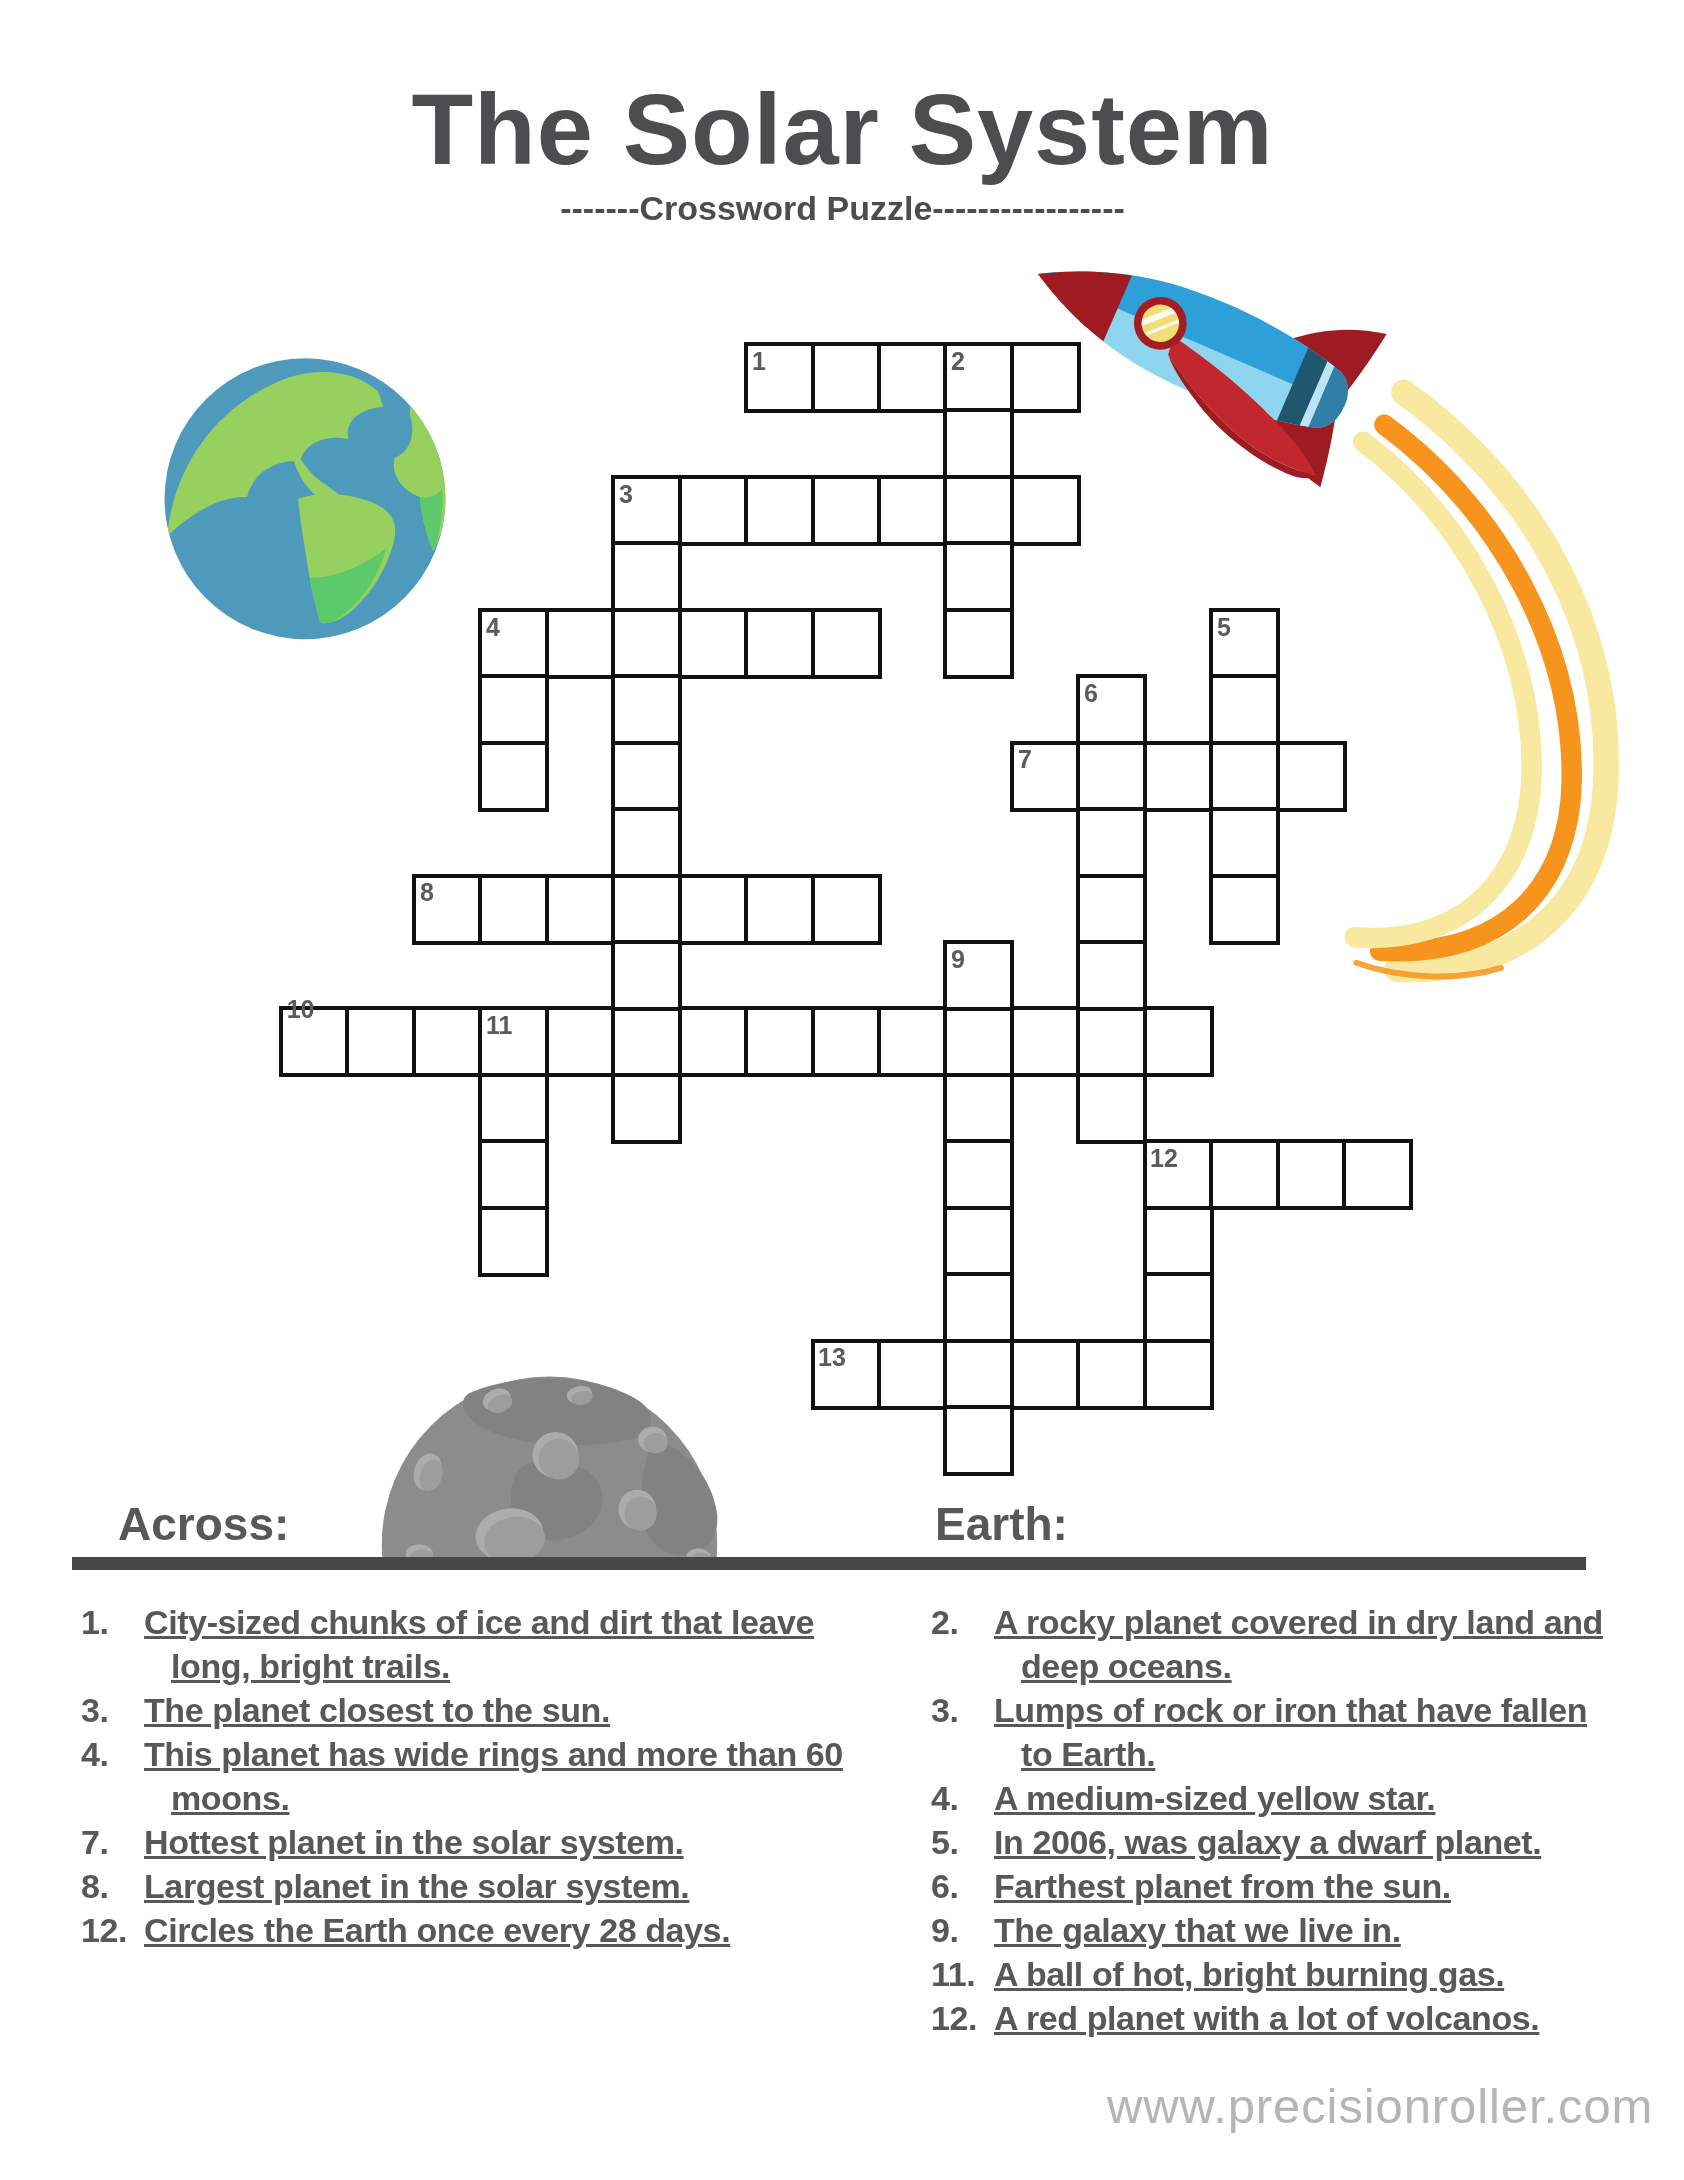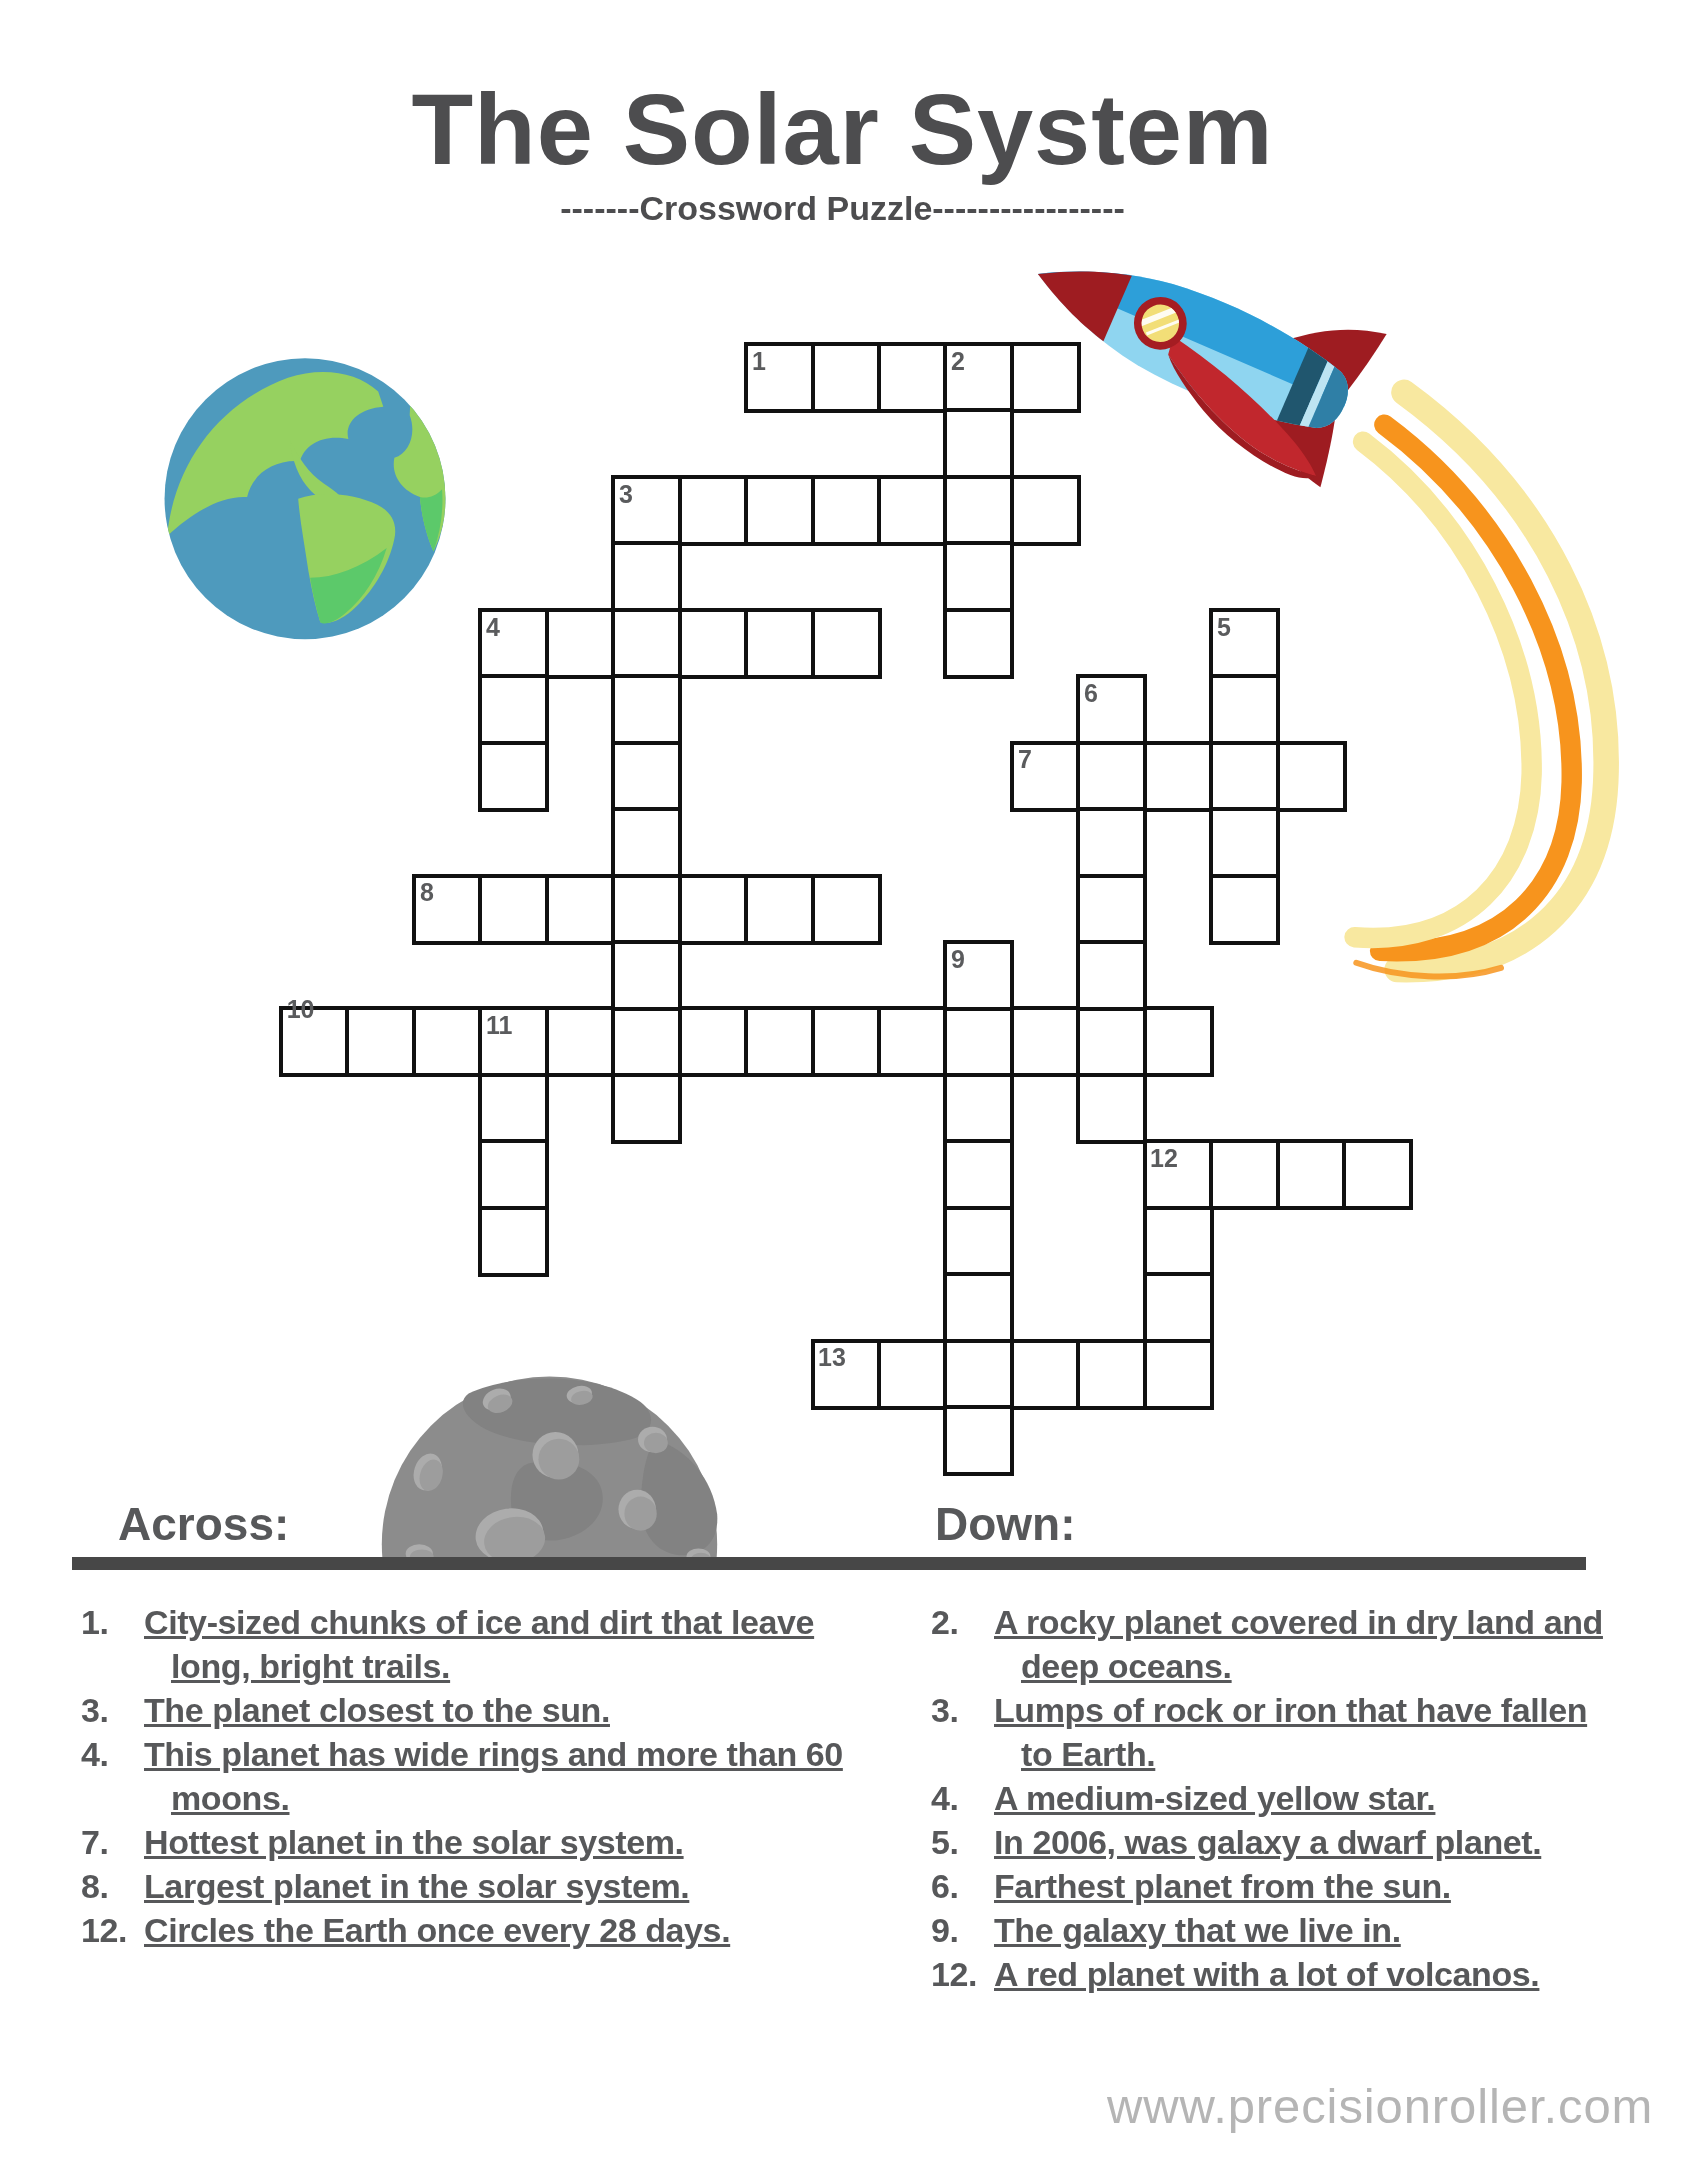--- a/index.html
+++ b/index.html
@@ -298,21 +298,21 @@
       <div class="cellnum" style="left: 739px; top: 405px;">7</div>
       <div class="cellnum" style="left: 141px; top: 538px;">8</div>
       <div class="cellnum" style="left: 672px; top: 605px;">9</div>
       <div class="cellnum" style="left: 7.7px; top: 655px;">10</div>
       <div class="cellnum" style="left: 207px; top: 671px;">11</div>
       <div class="cellnum" style="left: 871px; top: 804px;">12</div>
       <div class="cellnum" style="left: 539px; top: 1003px;">13</div>
     </div>
 
   <div class="section-heading" id="across-heading" style="left:118px">Across:</div>
-  <div class="section-heading" id="down-heading" style="left:935px">Down:</div>
+  <div class="section-heading" id="down-heading" style="left:935px">Earth:</div>
   <div id="divider"></div>
 
   <div id="across-list" class="clue-list">
       <div class="clue">
         <span class="num">1.</span>
         <span class="txt">City-sized chunks of ice and dirt that leave
 long, bright trails.</span>
       </div>
       <div class="clue">
         <span class="num">3.</span>
@@ -357,20 +357,24 @@
       </div>
       <div class="clue">
         <span class="num">6.</span>
         <span class="txt">Farthest planet from the sun.</span>
       </div>
       <div class="clue">
         <span class="num">9.</span>
         <span class="txt">The galaxy that we live in.</span>
       </div>
       <div class="clue">
+        <span class="num">11.</span>
+        <span class="txt">A ball of hot, bright burning gas.</span>
+      </div>
+      <div class="clue">
         <span class="num">12.</span>
         <span class="txt">A red planet with a lot of volcanos.</span>
       </div>
     </div>
 
   <div id="footer">www.precisionroller.com</div>
 </div>
 
 
 </body></html>

